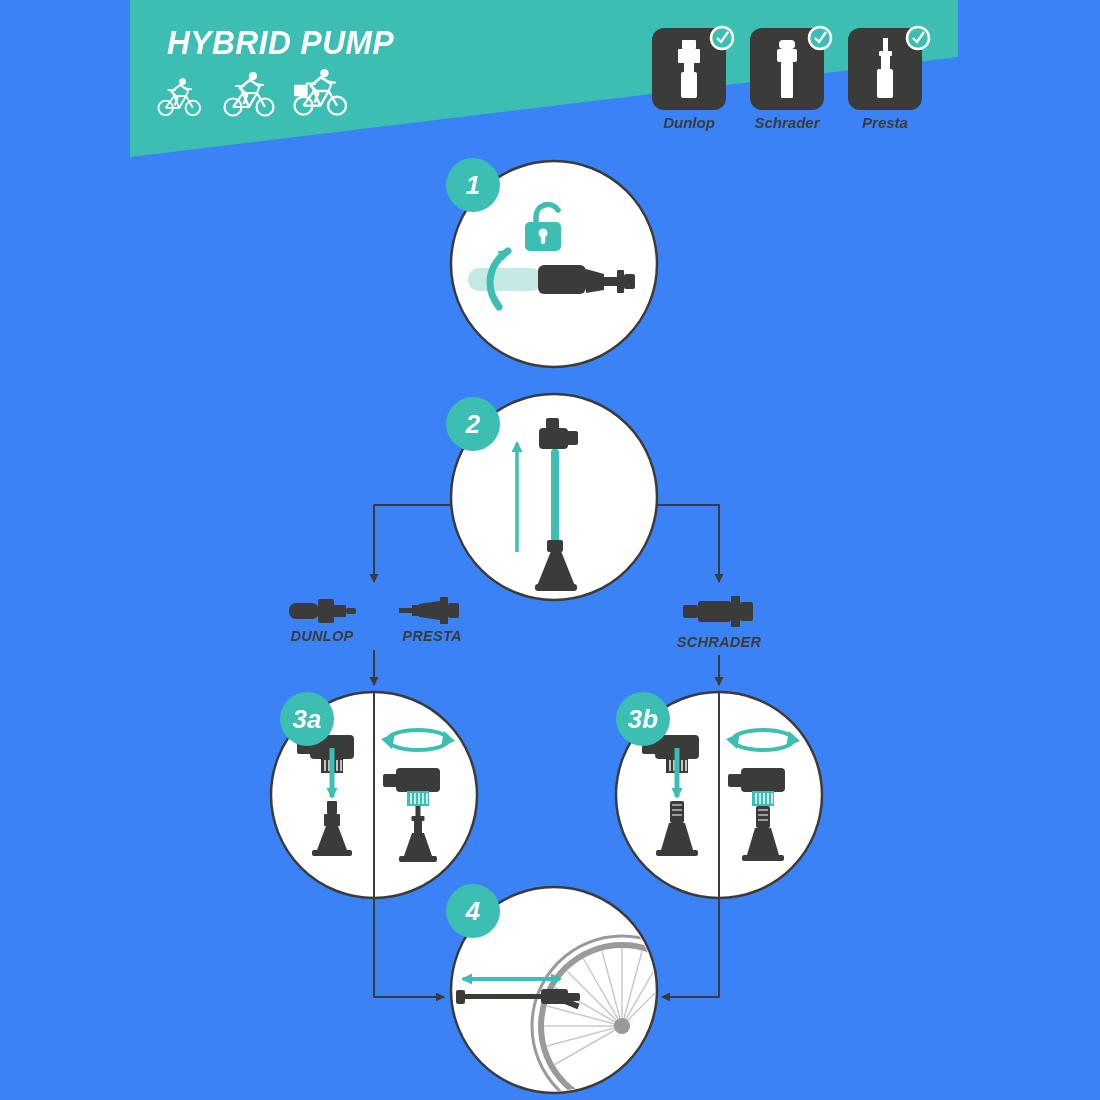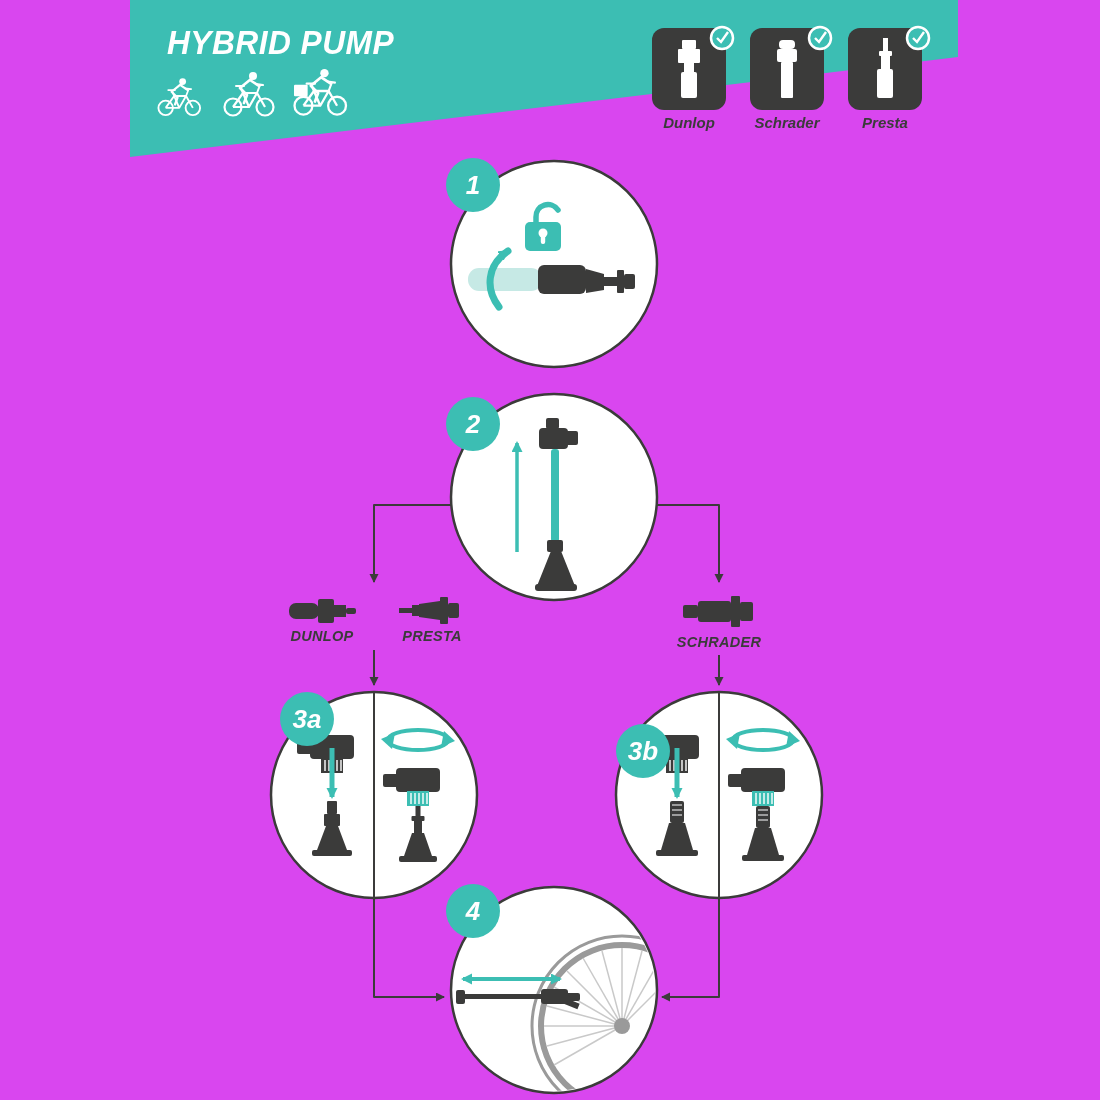--- a/index.html
+++ b/index.html
@@ -1,18 +1,18 @@
 <!DOCTYPE html>
 <html style="--teal: #3cbeb3; --pale: #c6e9e5; --dark: #3b3b3a; --wgray: #9a9a9a;"><head>
 <meta charset="utf-8">
 <style>
 :root{--teal:#3cbeb3;--pale:#c6e9e5;--dark:#3b3b3a;--wgray:#9a9a9a}
 html,body{margin:0;padding:0}
 body{width:1100px;height:1100px;background:#fff;font-family:"Liberation Sans",sans-serif}
-#page{position:relative;width:1100px;height:1100px;background:#d946ef;overflow:hidden}
+#page{position:relative;width:1100px;height:1100px;background:#3b82f6;overflow:hidden}
 #page>svg{position:absolute;left:0;top:0;z-index:1}
 .ov{position:absolute;z-index:4;color:var(--dark);font-style:italic;font-weight:bold}
 .title{left:167px;top:24px;width:540px;font-size:33px;color:#fff;letter-spacing:.5px;transform:scaleX(.96);transform-origin:left top;white-space:nowrap}
 .vlabel{top:114px;width:84px;font-size:15px;text-align:center}
 .badge{position:absolute;z-index:6;width:54px;height:54px;border-radius:50%;background:var(--teal);color:#fff;display:flex;align-items:center;justify-content:center;font-size:26px;font-style:italic;font-weight:bold}
 .blabel{font-size:14.5px;text-align:center;width:110px;letter-spacing:.3px}
 .fd{fill:var(--dark)}.ft{fill:var(--teal)}.fp{fill:var(--pale)}.fw{fill:#fff}
 .sd{stroke:var(--dark)}.st{stroke:var(--teal)}.sw{stroke:#fff}.swg{stroke:var(--wgray)}.nf{fill:none}
 .ssp{stroke:#c9c9c9}
 </style>
@@ -253,20 +253,20 @@
 
 <div class="ov title">HYBRID PUMP</div>
 
 <div class="ov vlabel" style="left:647px">Dunlop</div>
 <div class="ov vlabel" style="left:745px">Schrader</div>
 <div class="ov vlabel" style="left:843px">Presta</div>
 
 <div class="badge" style="left:446px;top:158px">1</div>
 <div class="badge" style="left:446px;top:397px">2</div>
 <div class="badge" style="left:280px;top:692px">3a</div>
-<div class="badge" style="left:616px;top:724px">3b</div>
+<div class="badge" style="left:616px;top:692px">3b</div>
 <div class="badge" style="left:446px;top:884px">4</div>
 
 <div class="ov blabel" style="left:267px;top:628px">DUNLOP</div>
 <div class="ov blabel" style="left:377px;top:628px">PRESTA</div>
 <div class="ov blabel" style="left:664px;top:634px">SCHRADER</div>
 
 </div>
 
 </body></html>

